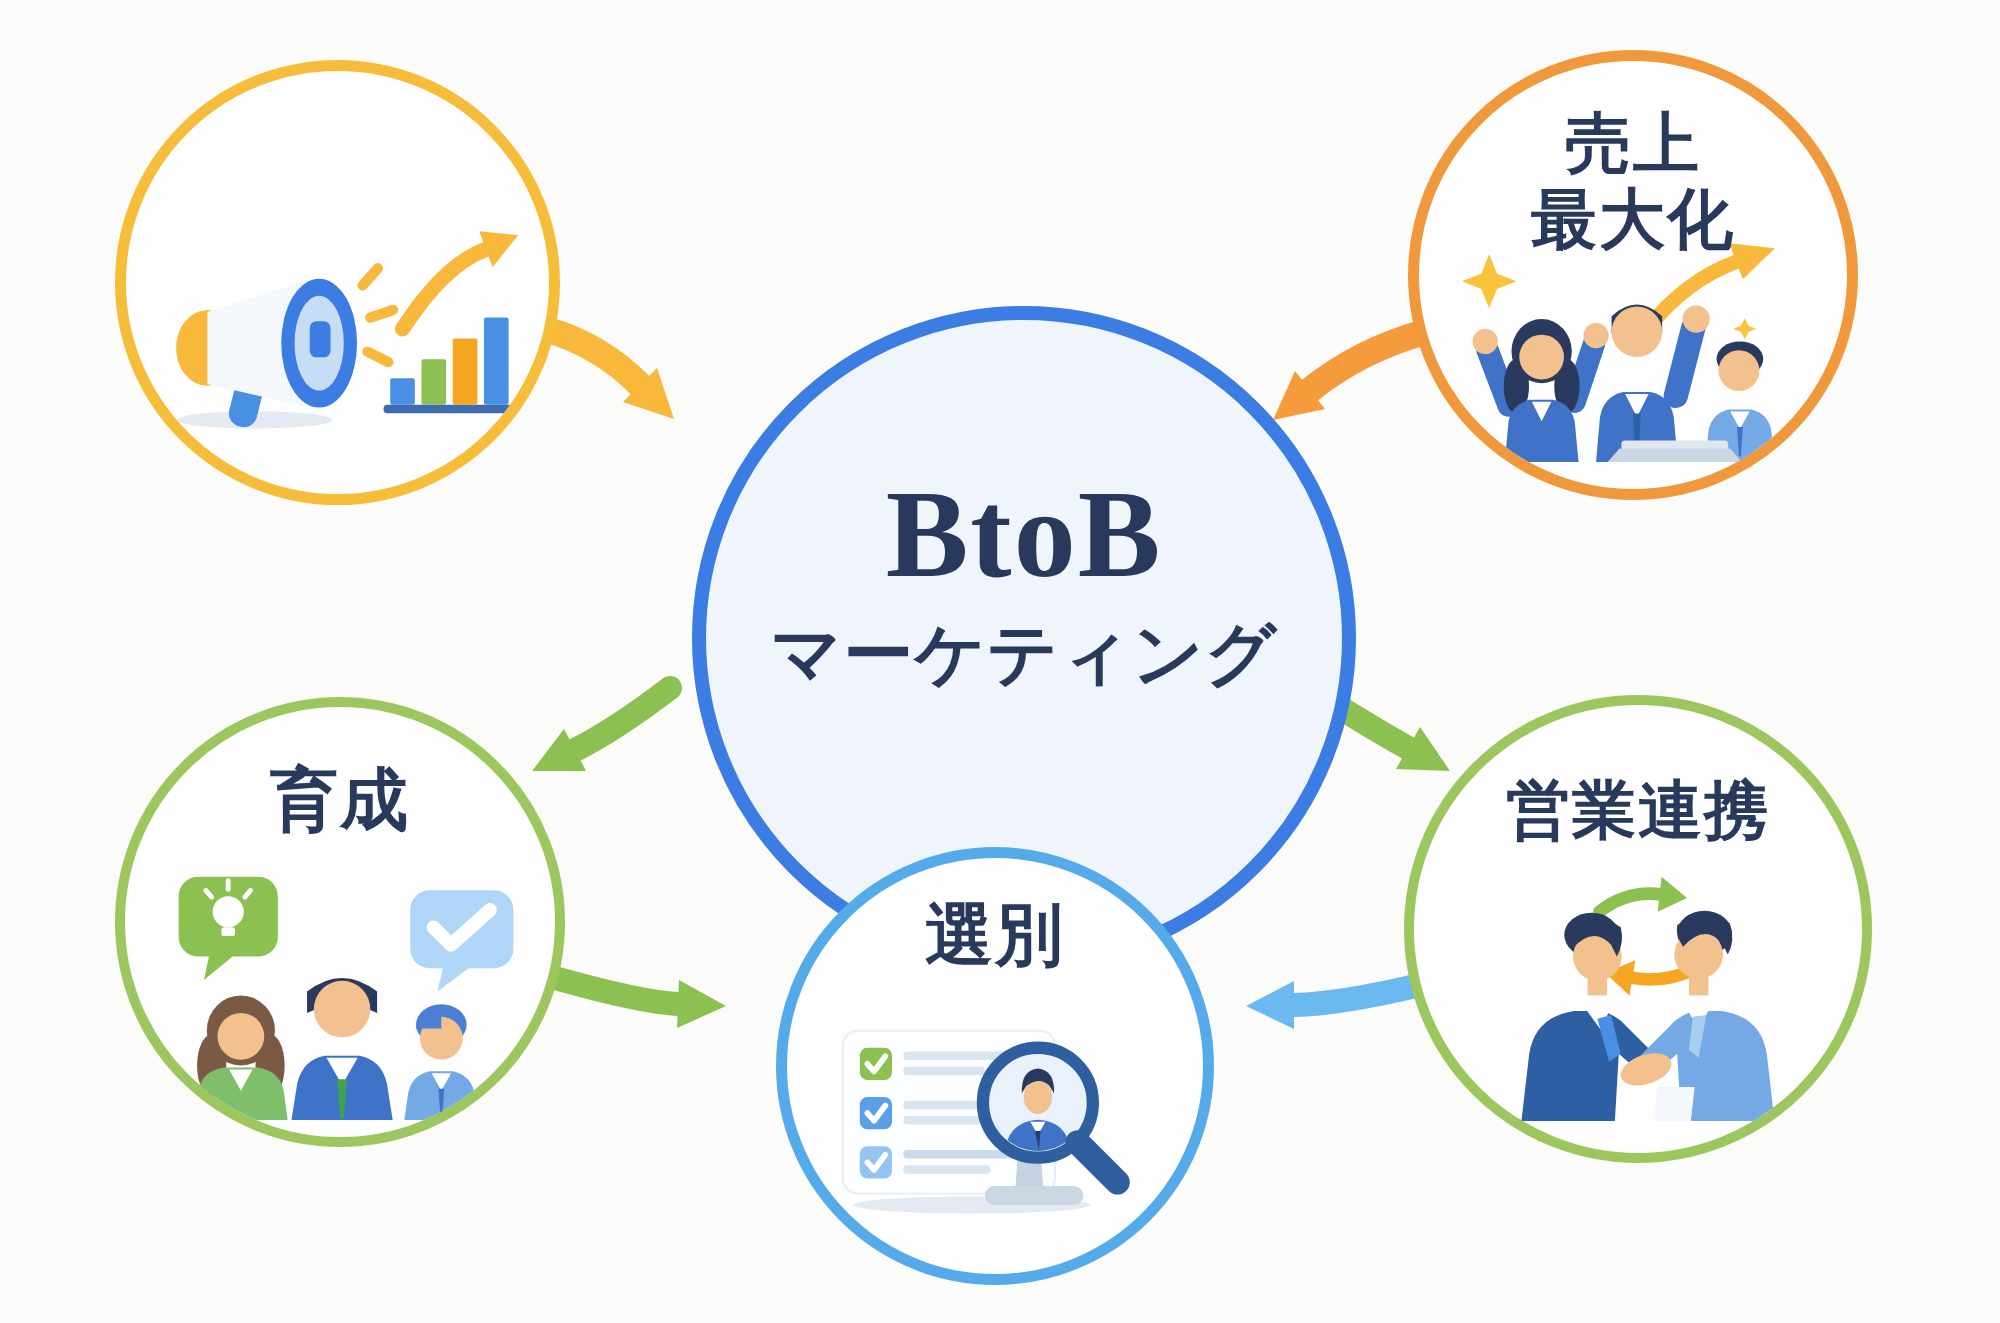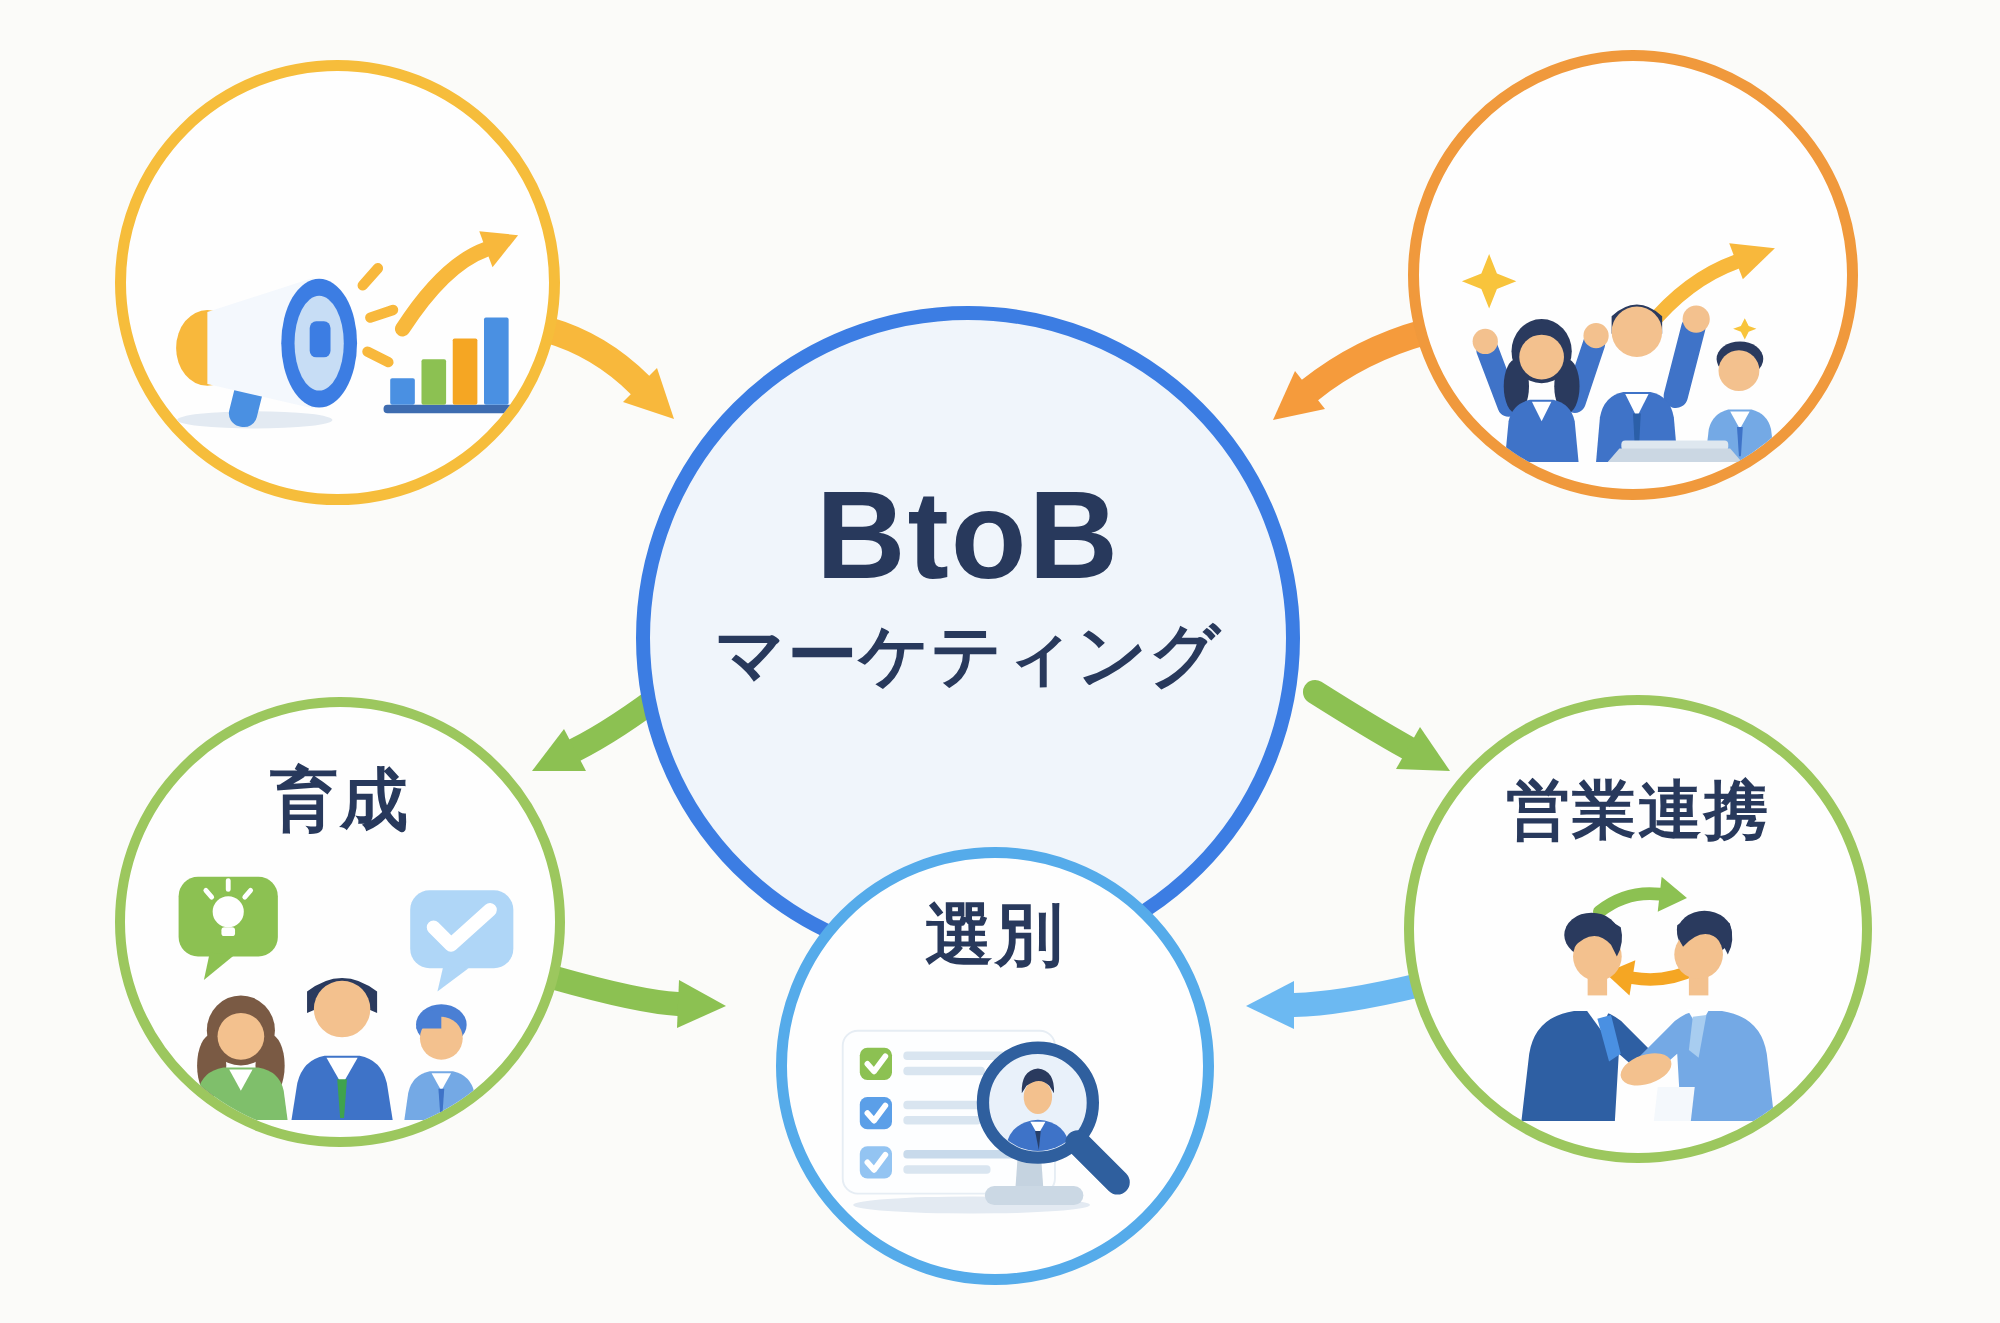--- a/index.html
+++ b/index.html
@@ -23,21 +23,21 @@
 
   #node-attract{left:115px;top:60px;width:445px;height:445px;border:11px solid var(--attract-border,#F6BD3B);}
   #node-attract .node-label{top:65px;font-size:72px;line-height:76px;}
   #node-attract .illu{left:34px;top:148px;width:360px;height:218px;}
 
   #node-sales-max{left:1408px;top:50px;width:450px;height:450px;border:11px solid var(--sales-max-border,#F0993C);}
   #node-sales-max .label-block{position:absolute;top:44px;left:0;width:100%;z-index:5;}
   #node-sales-max .node-label{position:static;font-size:66px;line-height:76px;}
   #node-sales-max .illu{left:29px;top:158px;width:370px;height:243px;}
 
-  #node-center{left:636px;top:306px;width:664px;height:664px;border:14px solid var(--center-border,#3C7DE3);background:var(--center-fill,#F0F5FB);}
+  #node-center{left:692px;top:306px;width:664px;height:664px;border:14px solid var(--center-border,#3C7DE3);background:var(--center-fill,#F0F5FB);font-family:Liberation Serif, serif;}
   #node-center .center-text{position:absolute;top:0;left:0;width:100%;padding-top:150px;text-align:center;color:var(--text-navy,#28395C);}
   #node-center .line-en{font-size:124px;line-height:130px;font-weight:900;letter-spacing:2px;}
   #node-center .line-ja{font-size:70px;line-height:66px;font-weight:900;margin-top:22px;letter-spacing:1px;}
 
   #node-nurture{left:115px;top:697px;width:450px;height:450px;border:10px solid var(--nurture-border,#9CC75E);}
   #node-nurture .node-label{top:56px;font-size:68px;line-height:72px;}
   #node-nurture .illu{left:30px;top:160px;width:380px;height:253px;}
 
   #node-select{left:776px;top:847px;width:438px;height:438px;border:11px solid var(--select-border,#55ABEA);z-index:4;}
   #node-select .node-label{top:40px;font-size:68px;line-height:72px;}
@@ -105,20 +105,24 @@
       </g>
       <g stroke="#F8B83C" stroke-width="11" stroke-linecap="round">
         <path d="M214,70 L230,52"></path>
           <path d="M222,104 L246,96"></path>
           <path d="M219,140 L241,151"></path>
       </g>
     </svg>
   </div>
 
   <div class="node" id="node-sales-max">
+    <div class="label-block">
+      <div class="node-label">売上</div>
+      <div class="node-label">最大化</div>
+    </div>
     <svg class="illu" viewBox="0 0 380 250">
       <path d="M42,36 L50,56 L70,64 L50,72 L42,92 L34,72 L14,64 L34,56 Z" fill="#F8C43C"></path>
       <path d="M118,148 L123,158 L133,162 L123,166 L118,176 L113,166 L103,162 L113,158 Z" fill="#F8C43C"></path>
       <path d="M305,102 L309,110 L317,113 L309,116 L305,124 L301,116 L293,113 L301,110 Z" fill="#F8C43C"></path>
       <path d="M205,112 Q246,62 296,44" fill="none" stroke="#F8B83C" stroke-width="15" stroke-linecap="round"></path>
       <path d="M336,30 L303,62 L289,25 Z" fill="#F8B83C"></path>
       <g>
         <path d="M62,192 L40,134" stroke="#3F73C8" stroke-width="23" stroke-linecap="round" fill="none"></path>
         <circle cx="38" cy="126" r="13" fill="#F3C18E"></circle>
         <path d="M130,188 L150,128" stroke="#3F73C8" stroke-width="23" stroke-linecap="round" fill="none"></path>

